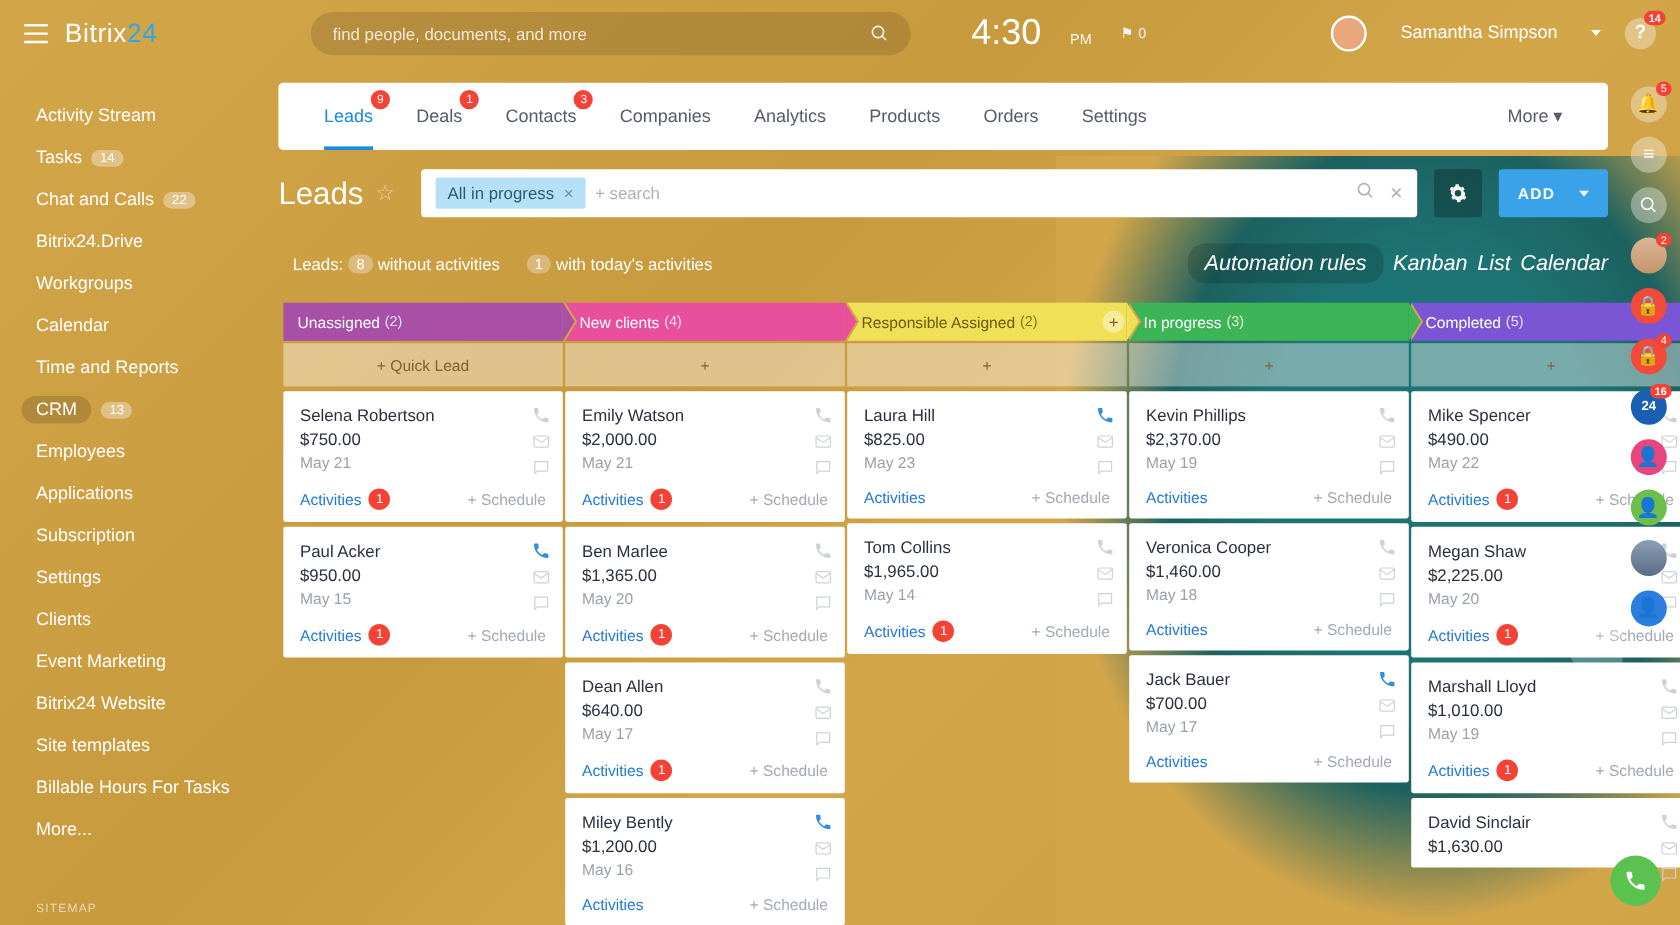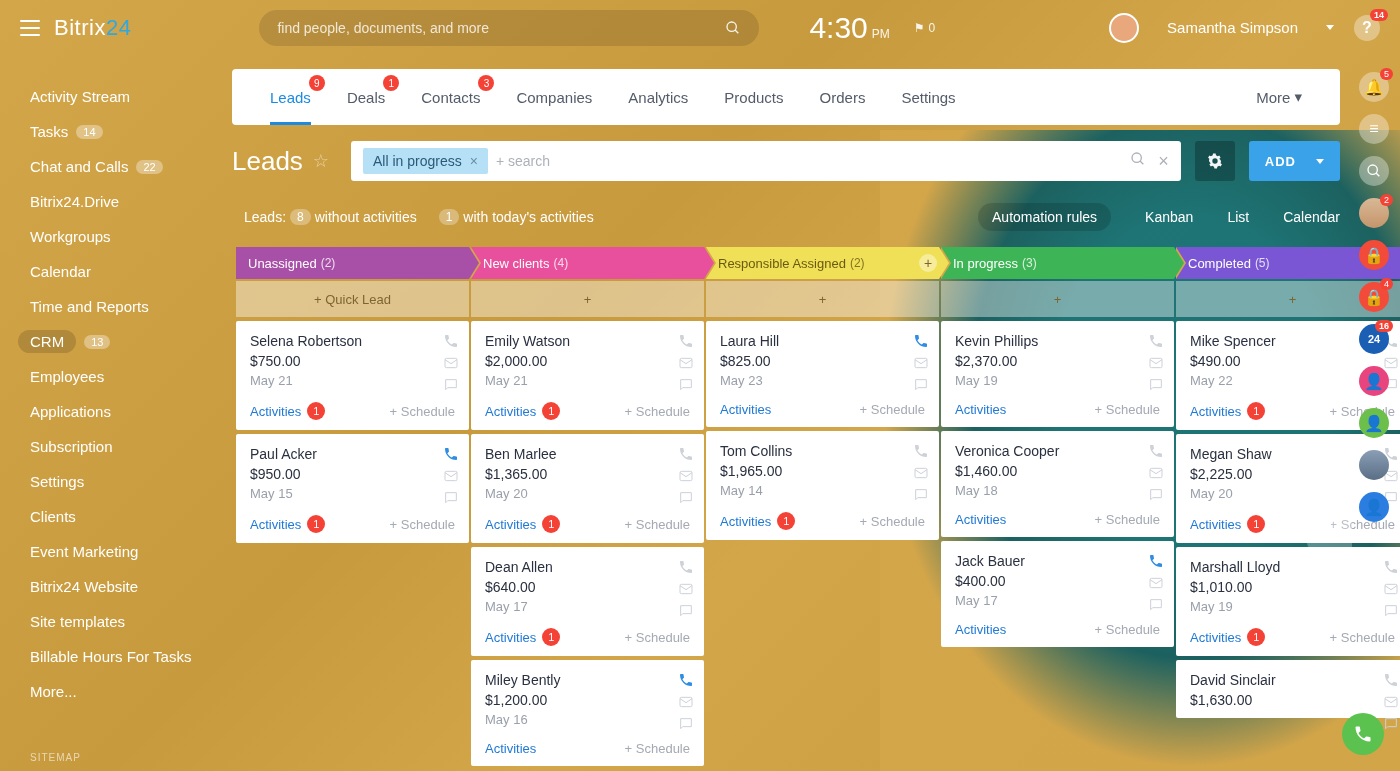--- a/index.html
+++ b/index.html
@@ -6,21 +6,21 @@
 body { width:1400px; height:771px; overflow:hidden; background:linear-gradient(135deg,#d4a64a 0%,#c89a3e 40%,#d4a64a 60%,#c89a3e 100%); position:relative; }
 body::before { content:''; position:absolute; right:0; top:130px; width:520px; height:641px; background:radial-gradient(ellipse at 60% 40%,#0a6f7a 0%,#0a6f7a 30%,#085a63 50%,#d4a64a 70%); opacity:.9; z-index:0; }
 .topbar { position:relative; height:55px; display:flex; align-items:center; padding:0 20px; z-index:10; }
 .burger { width:20px; height:16px; cursor:pointer; display:flex; flex-direction:column; justify-content:space-between; }
 .burger span { height:2px; background:#fff; border-radius:1px; }
 .logo { margin-left:14px; font-size:22px; font-weight:300; color:#fff; letter-spacing:.5px; }
 .logo b { color:#2fa8e1; font-weight:400; }
 .search-global { margin-left:128px; width:500px; height:36px; border-radius:18px; background:rgba(0,0,0,.12); display:flex; align-items:center; padding:0 18px; color:#fff; }
 .search-global input { flex:1; background:none; border:none; color:#fff; font-size:14px; outline:none; }
 .search-global input::placeholder { color:rgba(255,255,255,.8); }
-.clock { margin-left:50px; color:#fff; font-size:30px; font-weight:300; display:flex; align-items:baseline; }
+.clock { margin-left:50px; color:#fff; font-size:30px; font-weight:300; display:flex; align-items:baseline;gap:20px; }
 .clock .ampm { font-size:12px; margin-left:4px; opacity:.9; }
 .flag-ind { margin-left:24px; color:#fff; font-size:12px; opacity:.9; display:flex; align-items:center; gap:4px; }
 .user-area { margin-left:auto; display:flex; align-items:center; gap:28px; color:#fff; }
 .avatar-sm { width:30px; height:30px; border-radius:50%; background:#e8a87c; border:2px solid #fff; }
 .username { font-size:15px; }
 .caret-down { width:0; height:0; border-left:4px solid transparent; border-right:4px solid transparent; border-top:5px solid #fff; }
 .help-badge { width:26px; height:26px; border-radius:50%; background:rgba(255,255,255,.35); color:#fff; display:flex; align-items:center; justify-content:center; font-size:16px; font-weight:bold; margin-left:20px; position:relative; }
 .help-badge .cnt { position:absolute; top:-6px; right:-8px; background:#f44336; color:#fff; font-size:9px; padding:1px 4px; border-radius:8px; }
 
 .layout { display:flex; height:716px; position:relative; z-index:5; }
@@ -43,21 +43,21 @@
 .filterbox { flex:1; background:#fff; height:40px; border-radius:3px; display:flex; align-items:center; padding:0 12px; gap:8px; }
 .chip { background:#b5e0f5; color:#2b5a7a; padding:5px 10px; border-radius:2px; font-size:14px; display:flex; align-items:center; gap:8px; }
 .chip .x { color:#6a8fa5; cursor:pointer; }
 .filter-ph { color:#adb1b8; font-size:14px; }
 .filterbox .right { margin-left:auto; display:flex; gap:12px; color:#adb1b8; }
 .gear-btn { width:40px; height:40px; background:rgba(0,0,0,.25); border-radius:3px; display:flex; align-items:center; justify-content:center; color:#fff; cursor:pointer; }
 .add-btn { height:40px; background:#39a2e8; color:#fff; border-radius:3px; display:flex; align-items:center; padding:0 16px; font-size:13px; font-weight:bold; letter-spacing:1px; cursor:pointer; gap:20px; }
 
 .subbar { display:flex; align-items:center; margin:22px 60px 0 12px; color:#fff; font-size:14px; }
 .subbar .pill { background:rgba(255,255,255,.3); padding:1px 7px; border-radius:10px; font-size:12px; margin:0 4px; }
-.view-tabs { margin-left:auto; display:flex; gap:34px; font-size:14px; align-items:center; }
+.view-tabs { margin-left:auto; display:flex; gap:8px; font-size:18px; align-items:center;font-style:italic; }
 .view-tabs .auto { background:rgba(0,0,0,.15); padding:6px 14px; border-radius:14px; }
 
 .board { display:flex; margin-top:16px; margin-left:4px; gap:2px; overflow:hidden; }
 .col { width:233px; flex-shrink:0; }
 .col-head { height:32px; display:flex; align-items:center; padding:0 12px; font-size:13px; color:#fff; position:relative; }
 .col-head .cnt { opacity:.8; margin-left:4px; font-size:12px; }
 .col-head::after { content:''; position:absolute; right:-10px; top:0; width:0; height:0; border-top:16px solid transparent; border-bottom:16px solid transparent; border-left:10px solid var(--hc); z-index:2; }
 .col-head::before { content:''; position:absolute; left:0; top:0; width:0; height:0; border-top:16px solid transparent; border-bottom:16px solid transparent; border-left:10px solid #d4a64a; z-index:1; }
 .col:first-child .col-head::before { display:none; }
 .col-head { background:var(--hc); }
@@ -581,21 +581,21 @@
                     <path d="M3 7l9 6 9-6"></path>
                   </svg>
                 </span>
         <span>
                   <svg class="ic" viewBox="0 0 24 24" fill="none" stroke="currentColor" stroke-width="1.5">
                     <path d="M4 4h16v12H7l-3 3V4z"></path>
                   </svg>
                 </span>
       </div>
       <div class="name">Jack Bauer</div>
-      <div class="amt">$400.00</div>
+      <div class="amt">$700.00</div>
       <div class="date">May 17</div>
       <div class="foot">
         <span class="act">Activities</span>
         <span class="sched">+ Schedule</span>
       </div>
     </div>
           </div>
         </div>
         <div class="col" style="--hc: #7a55d4;">
           <div class="col-head" style="">

